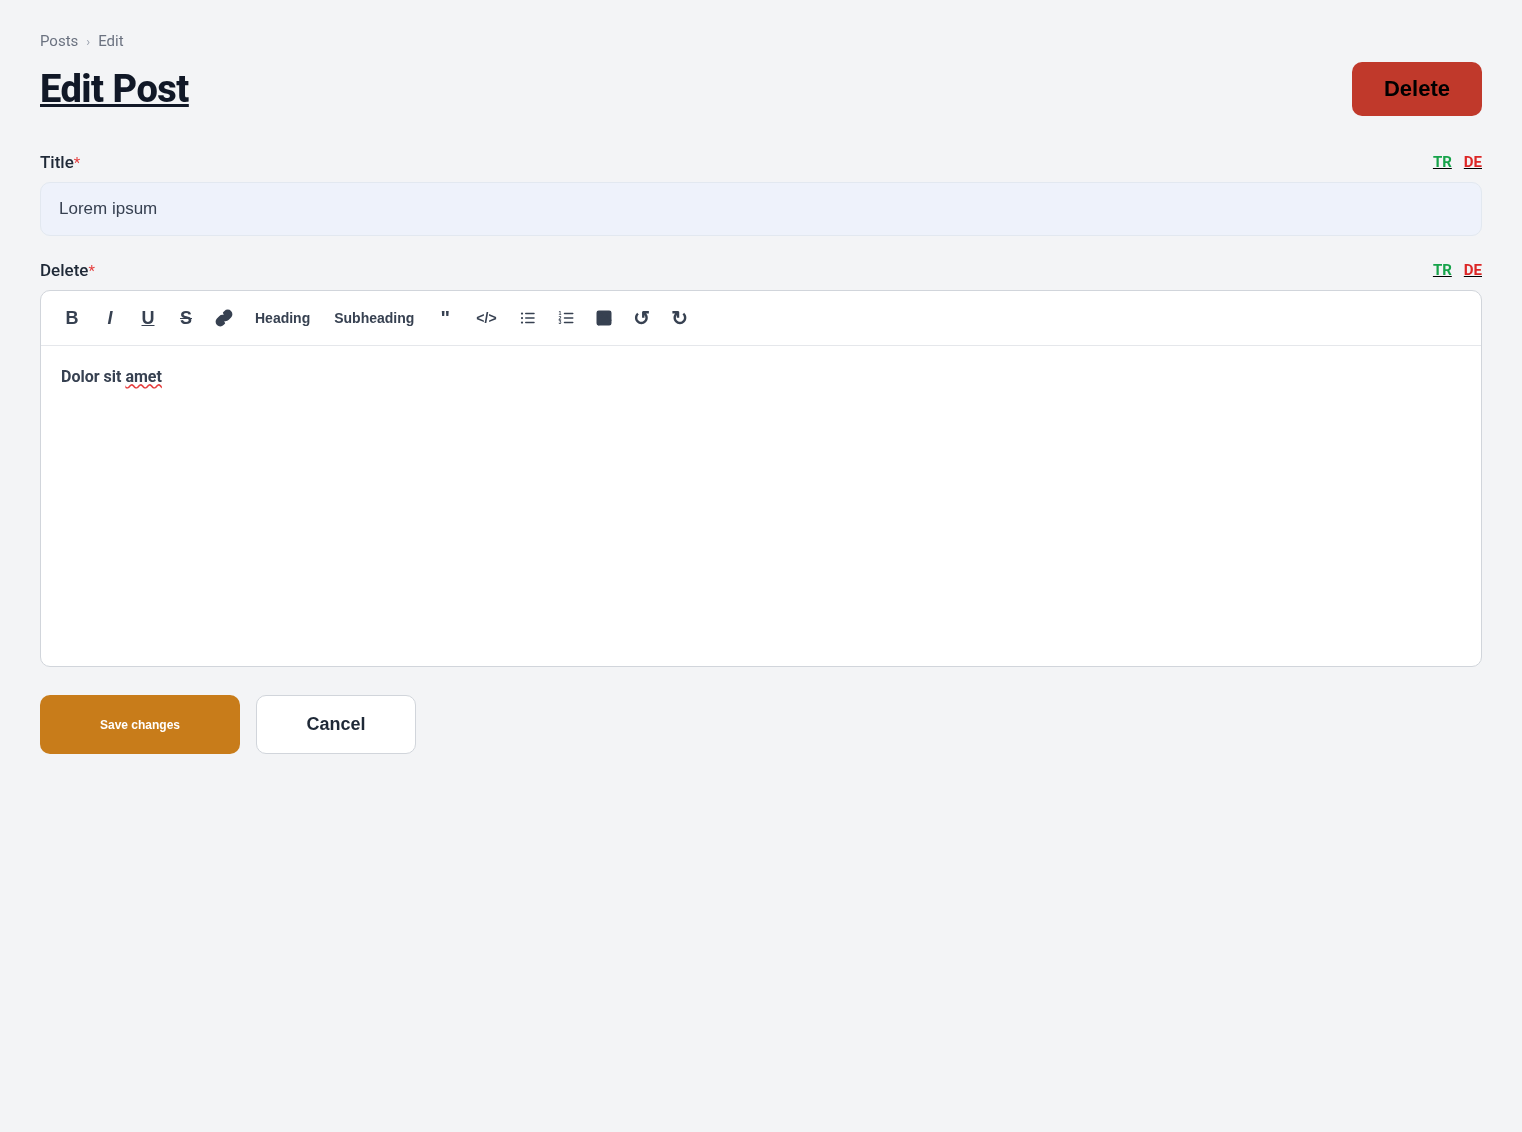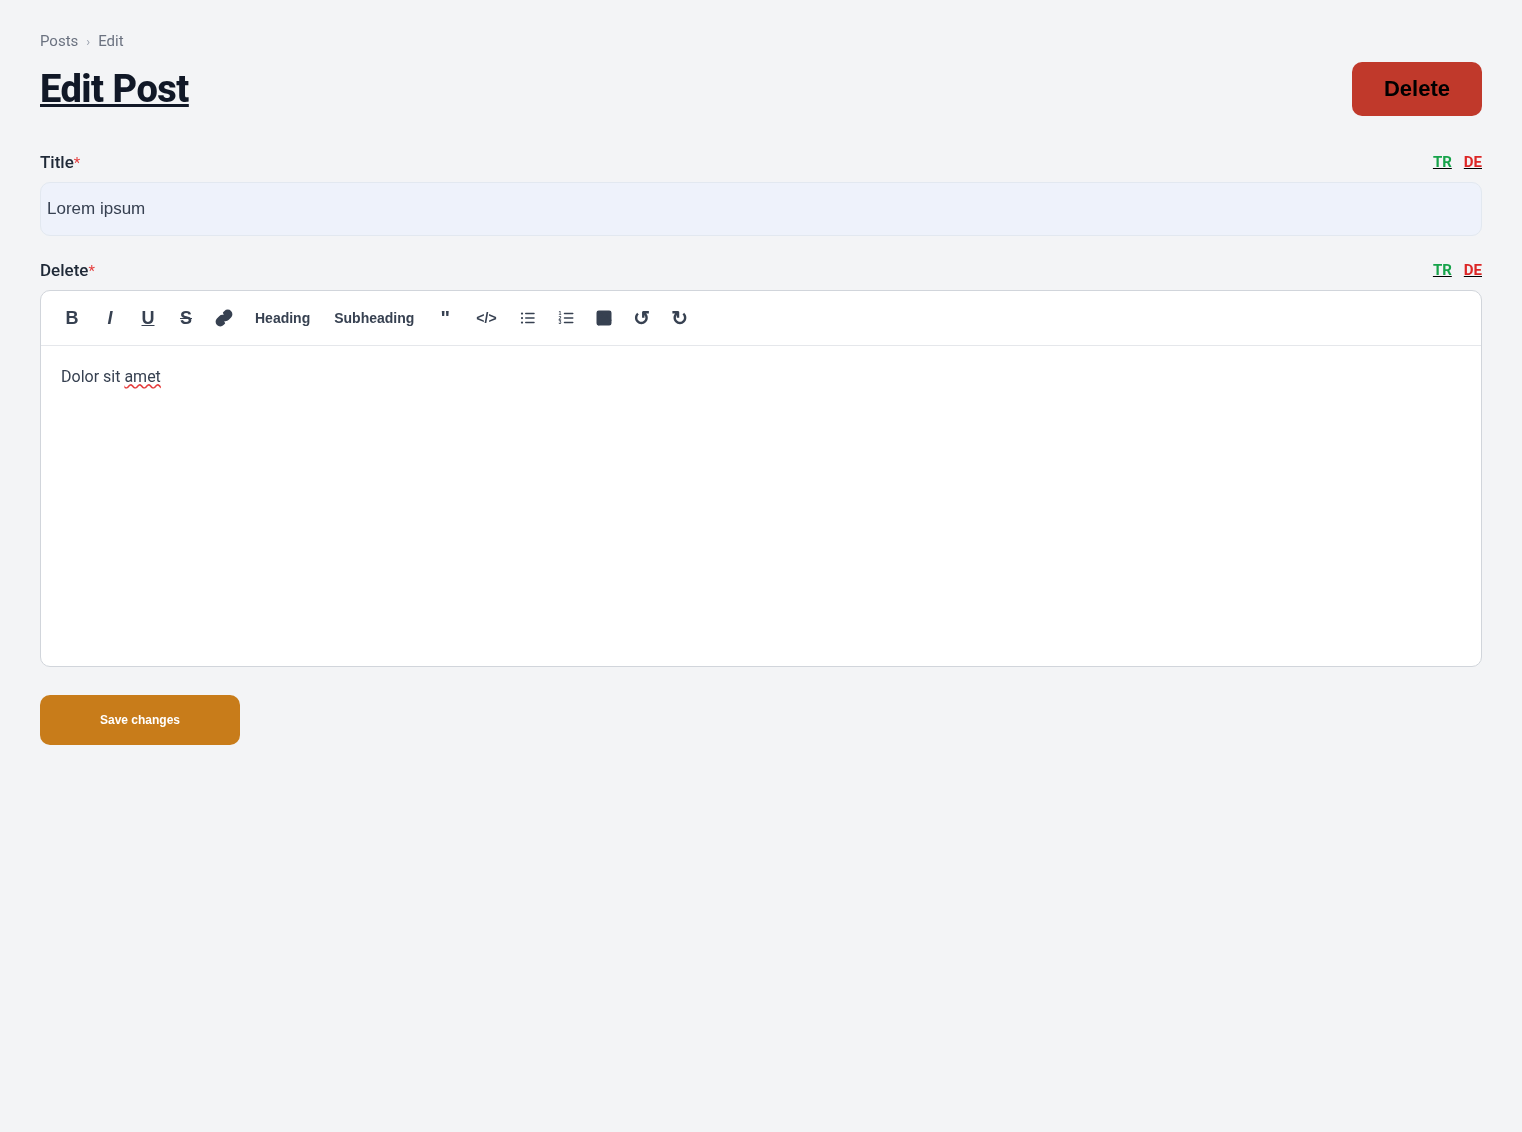--- a/index.html
+++ b/index.html
@@ -96,21 +96,21 @@
 
     .lang-toggle-de {
       color: #dc2626;
       font-size: 15px;
       font-weight: 700;
       cursor: pointer;
     }
 
     .title-input {
       width: 100%;
-      padding: 16px 6px;
+      padding: 16px 18px;
       border: 1.5px solid #e2e8f0;
       border-radius: 10px;
       background-color: #eef2fb;
       font-size: 17px;
       color: #374151;
       outline: none;
     }
 
     .content-editor-wrapper {
       border: 1.5px solid #d1d5db;
@@ -171,20 +171,21 @@
       min-width: auto;
     }
 
     .editor-content {
       min-height: 320px;
       padding: 18px 20px;
       font-size: 16px;
       color: #374151;
       line-height: 1.6;
       outline: none;
+      font-weight: bold;
     }
 
     .editor-content .misspelled {
       text-decoration: underline wavy #e53e3e;
     }
 
     .footer-buttons {
       display: flex;
       gap: 16px;
       margin-top: 28px;
@@ -318,13 +319,14 @@
       <button class="toolbar-btn" style="font-size:20px;">↻</button>
 
     </div>
 
     <div class="editor-content" contenteditable="true" style="">Dolor sit <span class="misspelled">amet</span></div>
   </div>
 </div>
 
 <div class="footer-buttons">
   <button class="save-button">Save changes</button>
+  <button class="cancel-button">Cancel</button>
 </div>
 
 </body></html>

